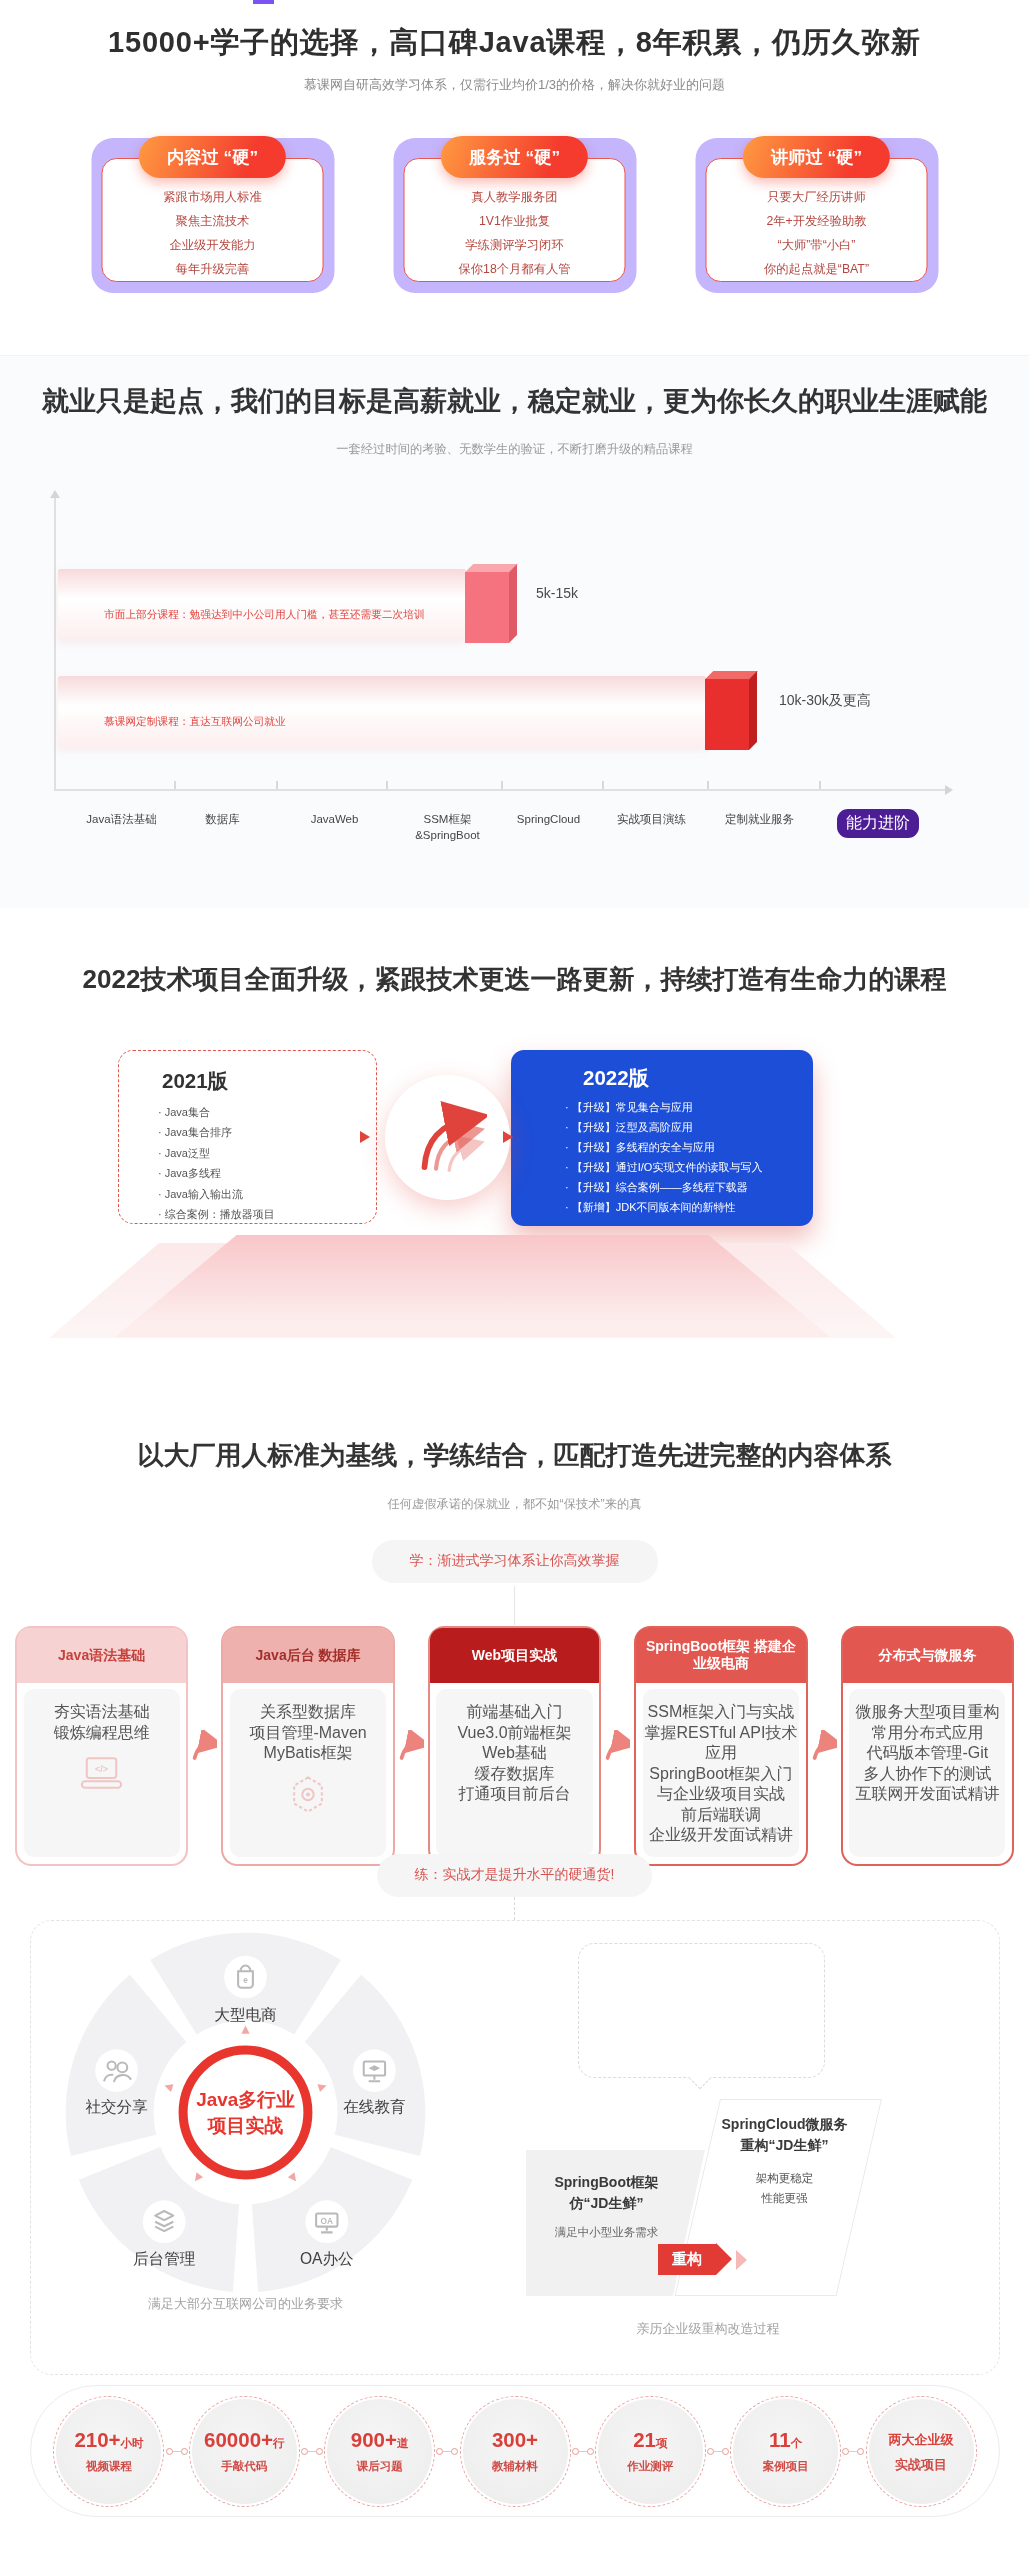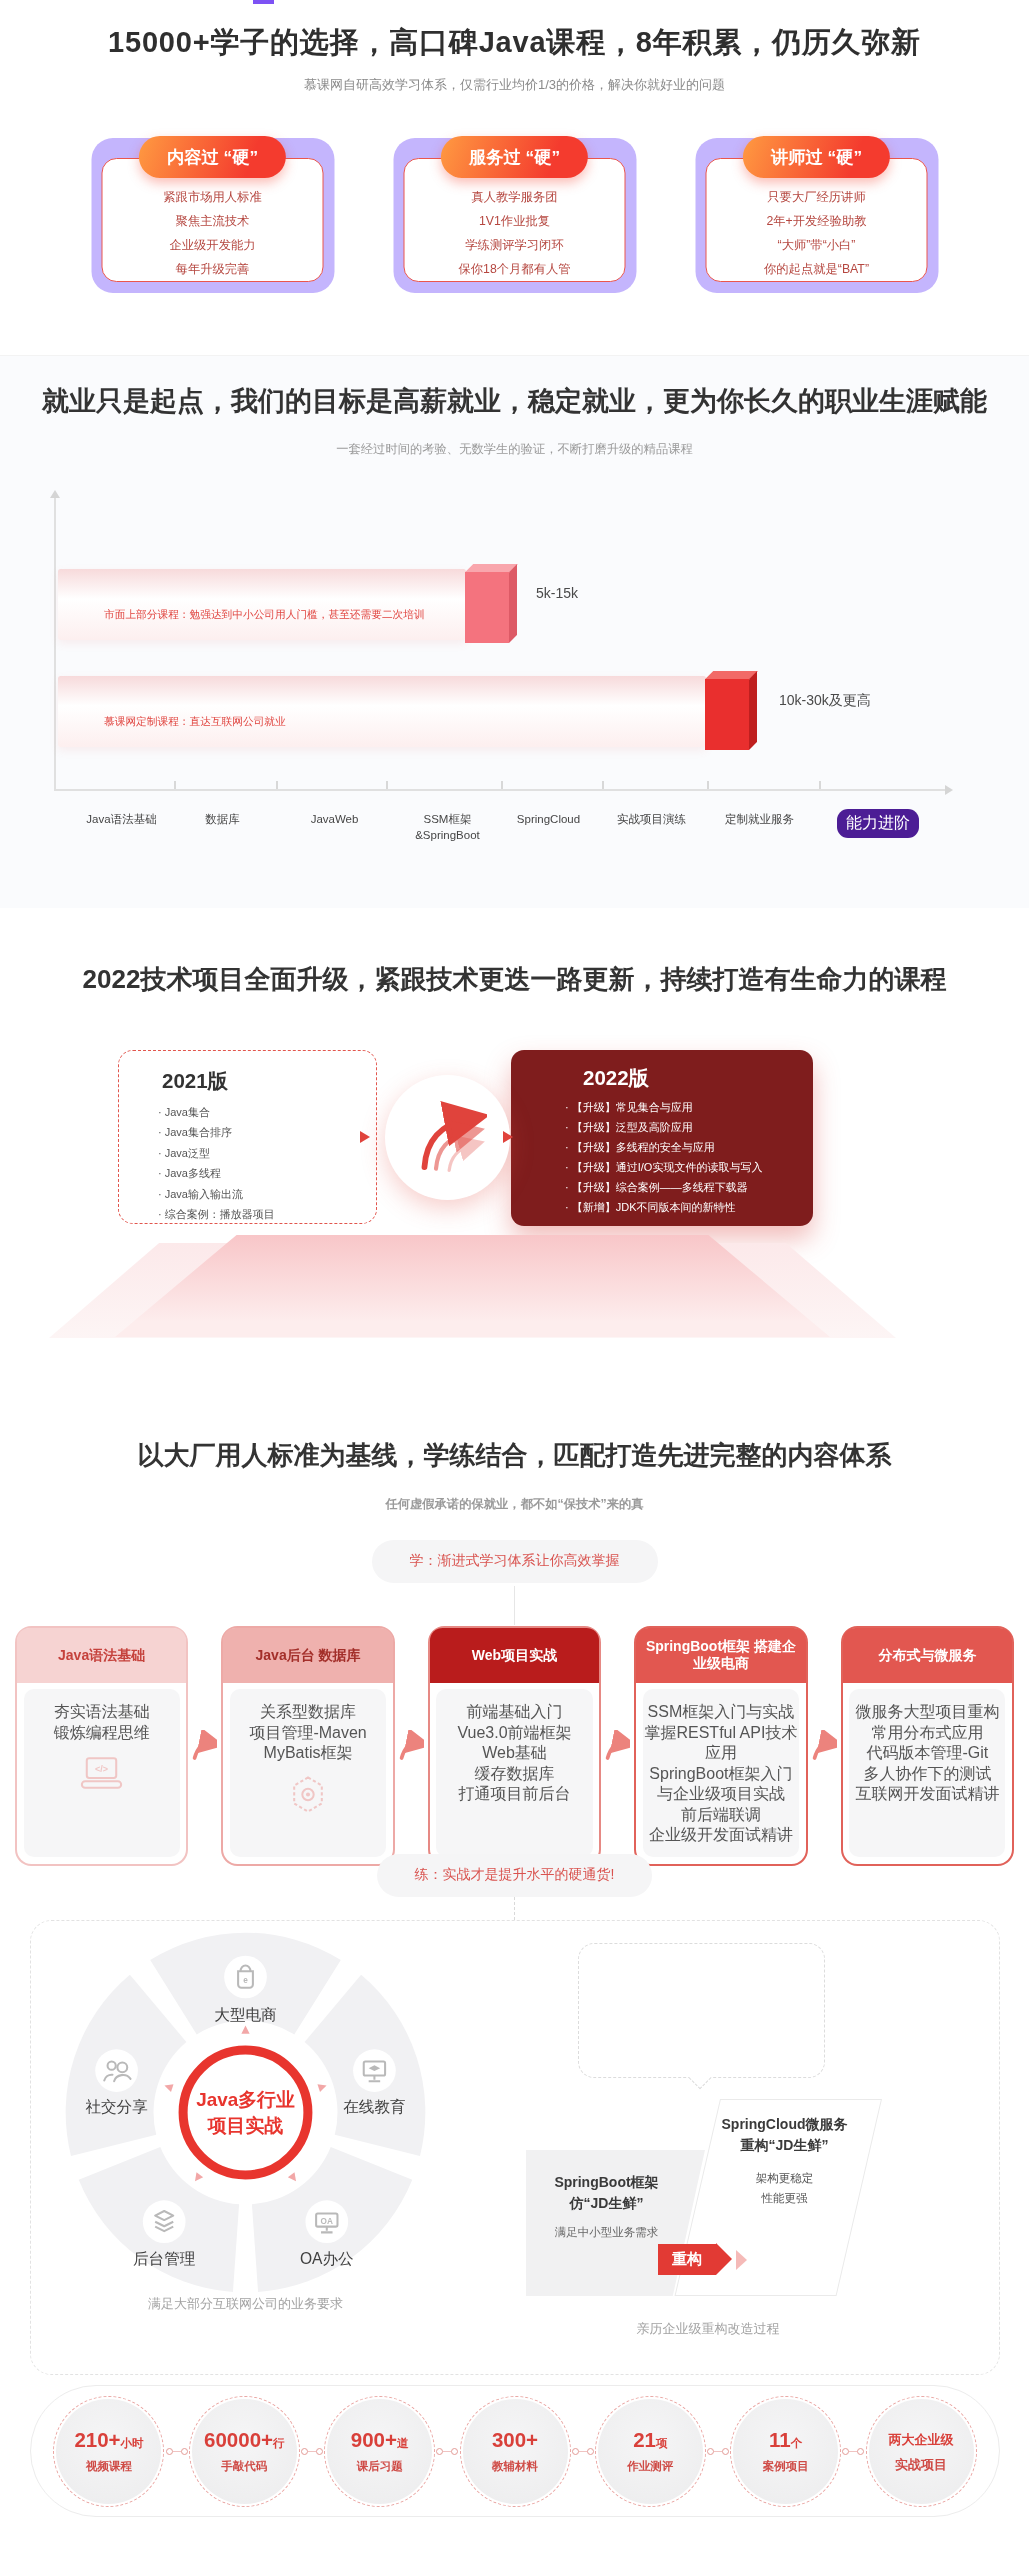--- a/index.html
+++ b/index.html
@@ -45,32 +45,32 @@
   
   .up-title{top:962px;font-size:26px;font-weight:700;}
   .v2021{left:118px;top:1050px;width:259px;height:174px;background:#fff;border:1.6px dashed #e2564e;border-radius:15px;box-sizing:border-box;}
   .v2021 h3{margin:16.4px 0 6.6px 43px;font-size:20.5px;color:#333;}
   .v2021 ul,.v2022 ul{list-style:none;margin:0;padding:0 0 0 39px;}
   .v2021 li{font-size:11px;line-height:20.5px;color:#555;}
   .v2021 li::before,.v2022 li::before{content:"· ";}
   .up-circle{left:385px;top:1075px;width:125px;height:125px;background:#fff;border-radius:50%;z-index:3;
              box-shadow:0 8.2px 25px rgba(226,80,70,.28);display:flex;align-items:center;justify-content:center;}
   .tri-r{position:absolute;width:0;height:0;border-top:6.6px solid transparent;border-bottom:6.6px solid transparent;border-left:10px solid #e0433c;z-index:4;}
-  .v2022{left:511px;top:1050px;width:302px;height:176px;background:#7f1d1d;border-radius:13px;color:#fff;box-sizing:border-box;
+  .v2022{left:511px;top:1050px;width:302px;height:176px;background:#1d4ed8;border-radius:13px;color:#fff;box-sizing:border-box;
          box-shadow:0 13px 26px rgba(215,66,61,.35);}
   .v2022 h3{margin:14px 0 5px 72px;font-size:20.5px;color:#fff;}
   .v2022 ul{padding-left:54px;}
   .v2022 li{font-size:11px;line-height:20px;color:#fff;}
   .stage2{left:49px;top:1243px;width:847px;height:95px;background:linear-gradient(180deg,#fce9ea,#fdf5f5);
           clip-path:polygon(13% 0,87% 0,100% 100%,0 100%);}
   .stage1{left:115px;top:1235px;width:715px;height:102px;background:linear-gradient(180deg,#f8c6c8,#fdeded 85%);
           clip-path:polygon(17% 0,83% 0,100% 100%,0 100%);}
   
   .sys-title{top:1438px;font-size:26px;font-weight:700;}
-  .sys-sub{top:1496px;font-size:12.3px;color:#9a9a9a;font-weight:bold;}
+  .sys-sub{top:1496px;font-size:12.3px;color:#9a9a9a;}
   .pill{position:absolute;left:50%;transform:translateX(-50%);background:#f5f5f6;border-radius:25px;
         padding:12.3px 38px;font-size:14px;color:#d9534f;white-space:nowrap;}
   .learn-pill{top:1540px;}
   .practice-pill{top:1854px;}
   .conn1{left:514px;top:1586px;width:0.8px;height:39px;background:#e6e6e6;}
   .conn2{left:514px;top:1897px;width:0;height:23px;border-left:0.8px dashed #d9d9d9;}
   .cards-row{left:15px;top:1626px;width:999px;display:flex;justify-content:center;align-items:stretch;gap:4.1px;height:240px;}
   .pcard{width:174px;border:2.5px solid;border-radius:16.4px;background:#fff;display:flex;flex-direction:column;box-sizing:border-box;}
   .pcard .hd{min-height:48px;display:flex;align-items:center;justify-content:center;text-align:center;
              font-size:14px;font-weight:700;line-height:1.25;border-radius:12.3px 12.3px 0 0;padding:3.3px 6.6px;}

